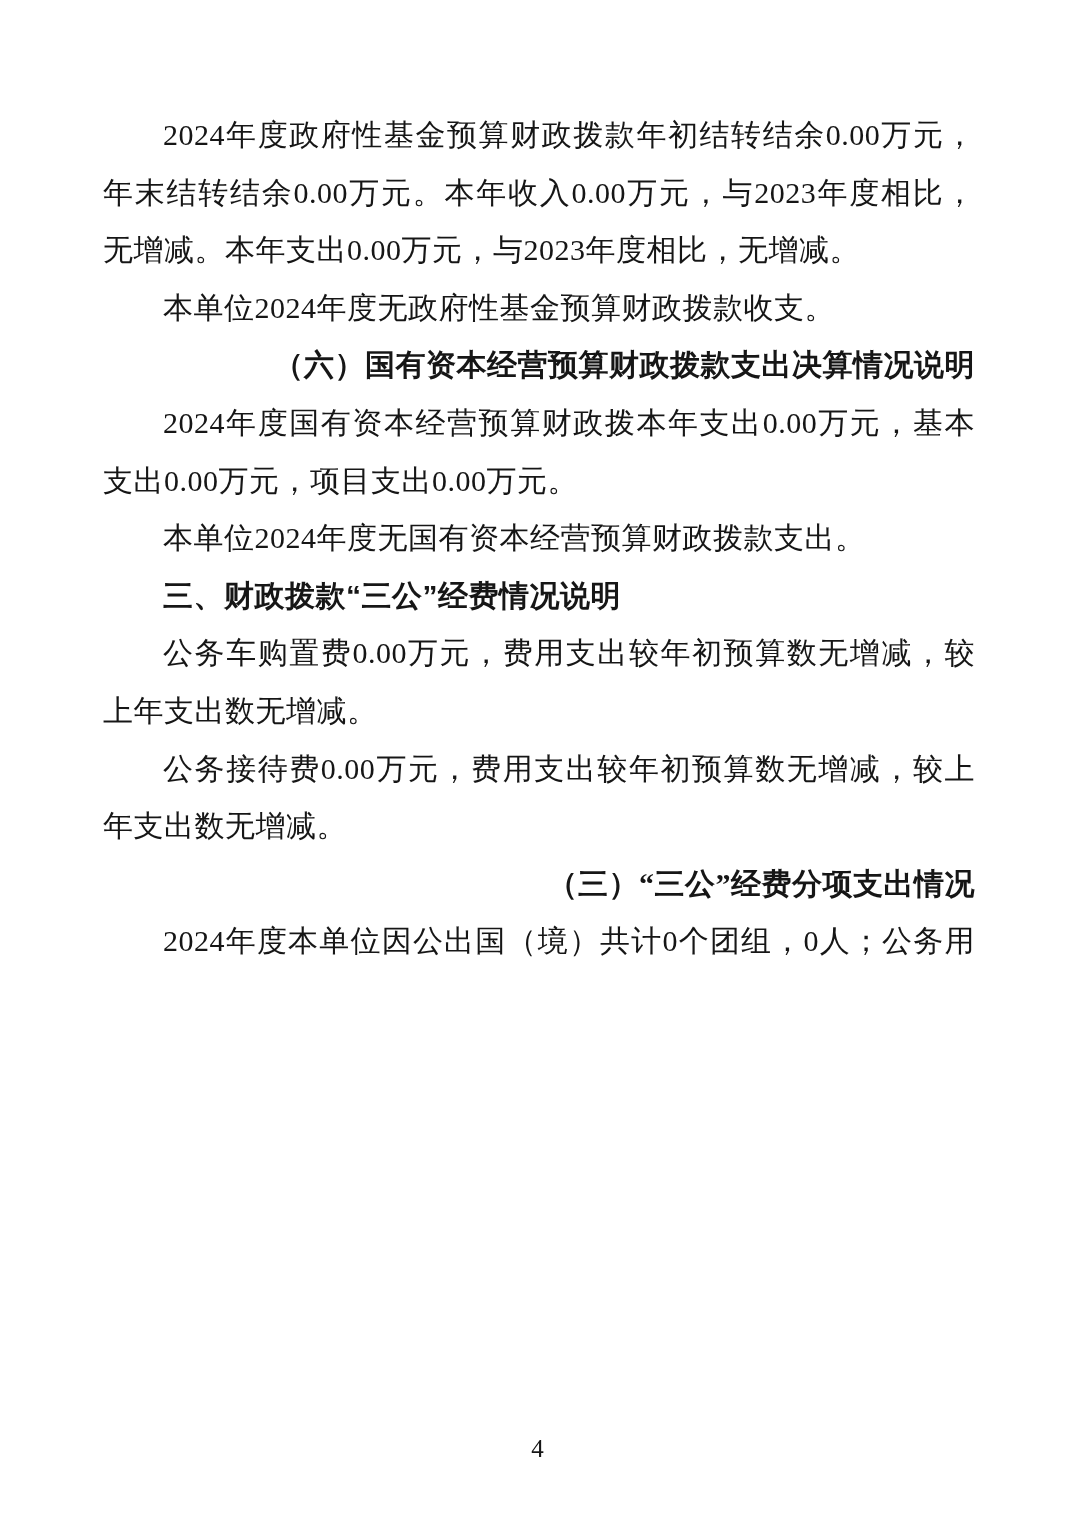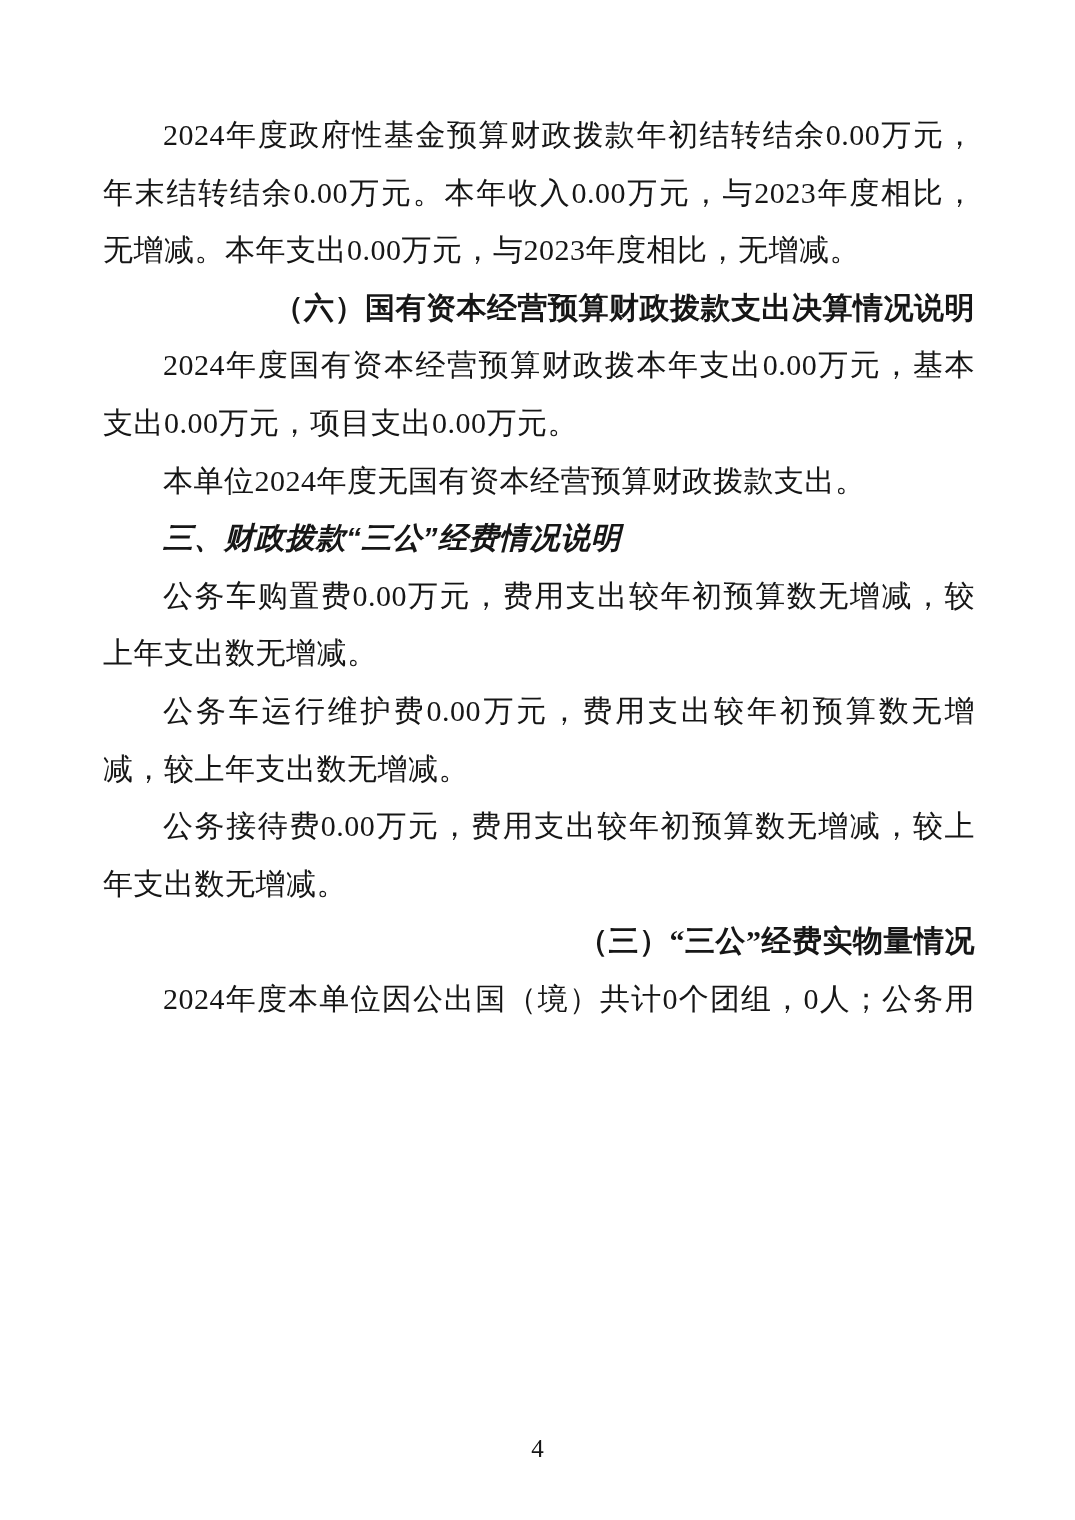--- a/index.html
+++ b/index.html
@@ -33,21 +33,20 @@
     letter-spacing: 0.5px;
   }
   .content p.h-kai {
     font-weight: bold;
     text-align: right;
   }
   .content p.h-hei {
     font-weight: bold;
     font-family: "Liberation Sans", "DejaVu Sans", sans-serif;
     text-align: left;
-    font-style: italic;
   }
   .content p.truncated {
     max-height: 58px;
     overflow: hidden;
   }
   .footer {
     position: absolute;
     left: 0;
     right: 0;
     top: 1434px;
@@ -57,24 +56,24 @@
     line-height: 30px;
     color: #161616;
   }
 </style>
 </head>
 <body>
 
 <div class="page">
   <div class="content">
     <p>2024年度政府性基金预算财政拨款年初结转结余0.00万元，年末结转结余0.00万元。本年收入0.00万元，与2023年度相比，无增减。本年支出0.00万元，与2023年度相比，无增减。</p>
+    <p>本单位2024年度无政府性基金预算财政拨款收支。</p>
     <p class="h-kai">（六）国有资本经营预算财政拨款支出决算情况说明</p>
     <p>2024年度国有资本经营预算财政拨本年支出0.00万元，基本支出0.00万元，项目支出0.00万元。</p>
     <p>本单位2024年度无国有资本经营预算财政拨款支出。</p>
     <p class="h-hei">三、财政拨款“三公”经费情况说明</p>
     <p>公务车购置费0.00万元，费用支出较年初预算数无增减，较上年支出数无增减。</p>
-    <p>公务车运行维护费0.00万元，费用支出较年初预算数无增减，较上年支出数无增减。</p>
     <p>公务接待费0.00万元，费用支出较年初预算数无增减，较上年支出数无增减。</p>
-    <p class="h-kai">（三）“三公”经费实物量情况</p>
+    <p class="h-kai">（三）“三公”经费分项支出情况</p>
     <p class="truncated">2024年度本单位因公出国（境）共计0个团组，0人；公务用车购置</p>
   </div>
   <div class="footer">4</div>
 </div>
 
 </body></html>

